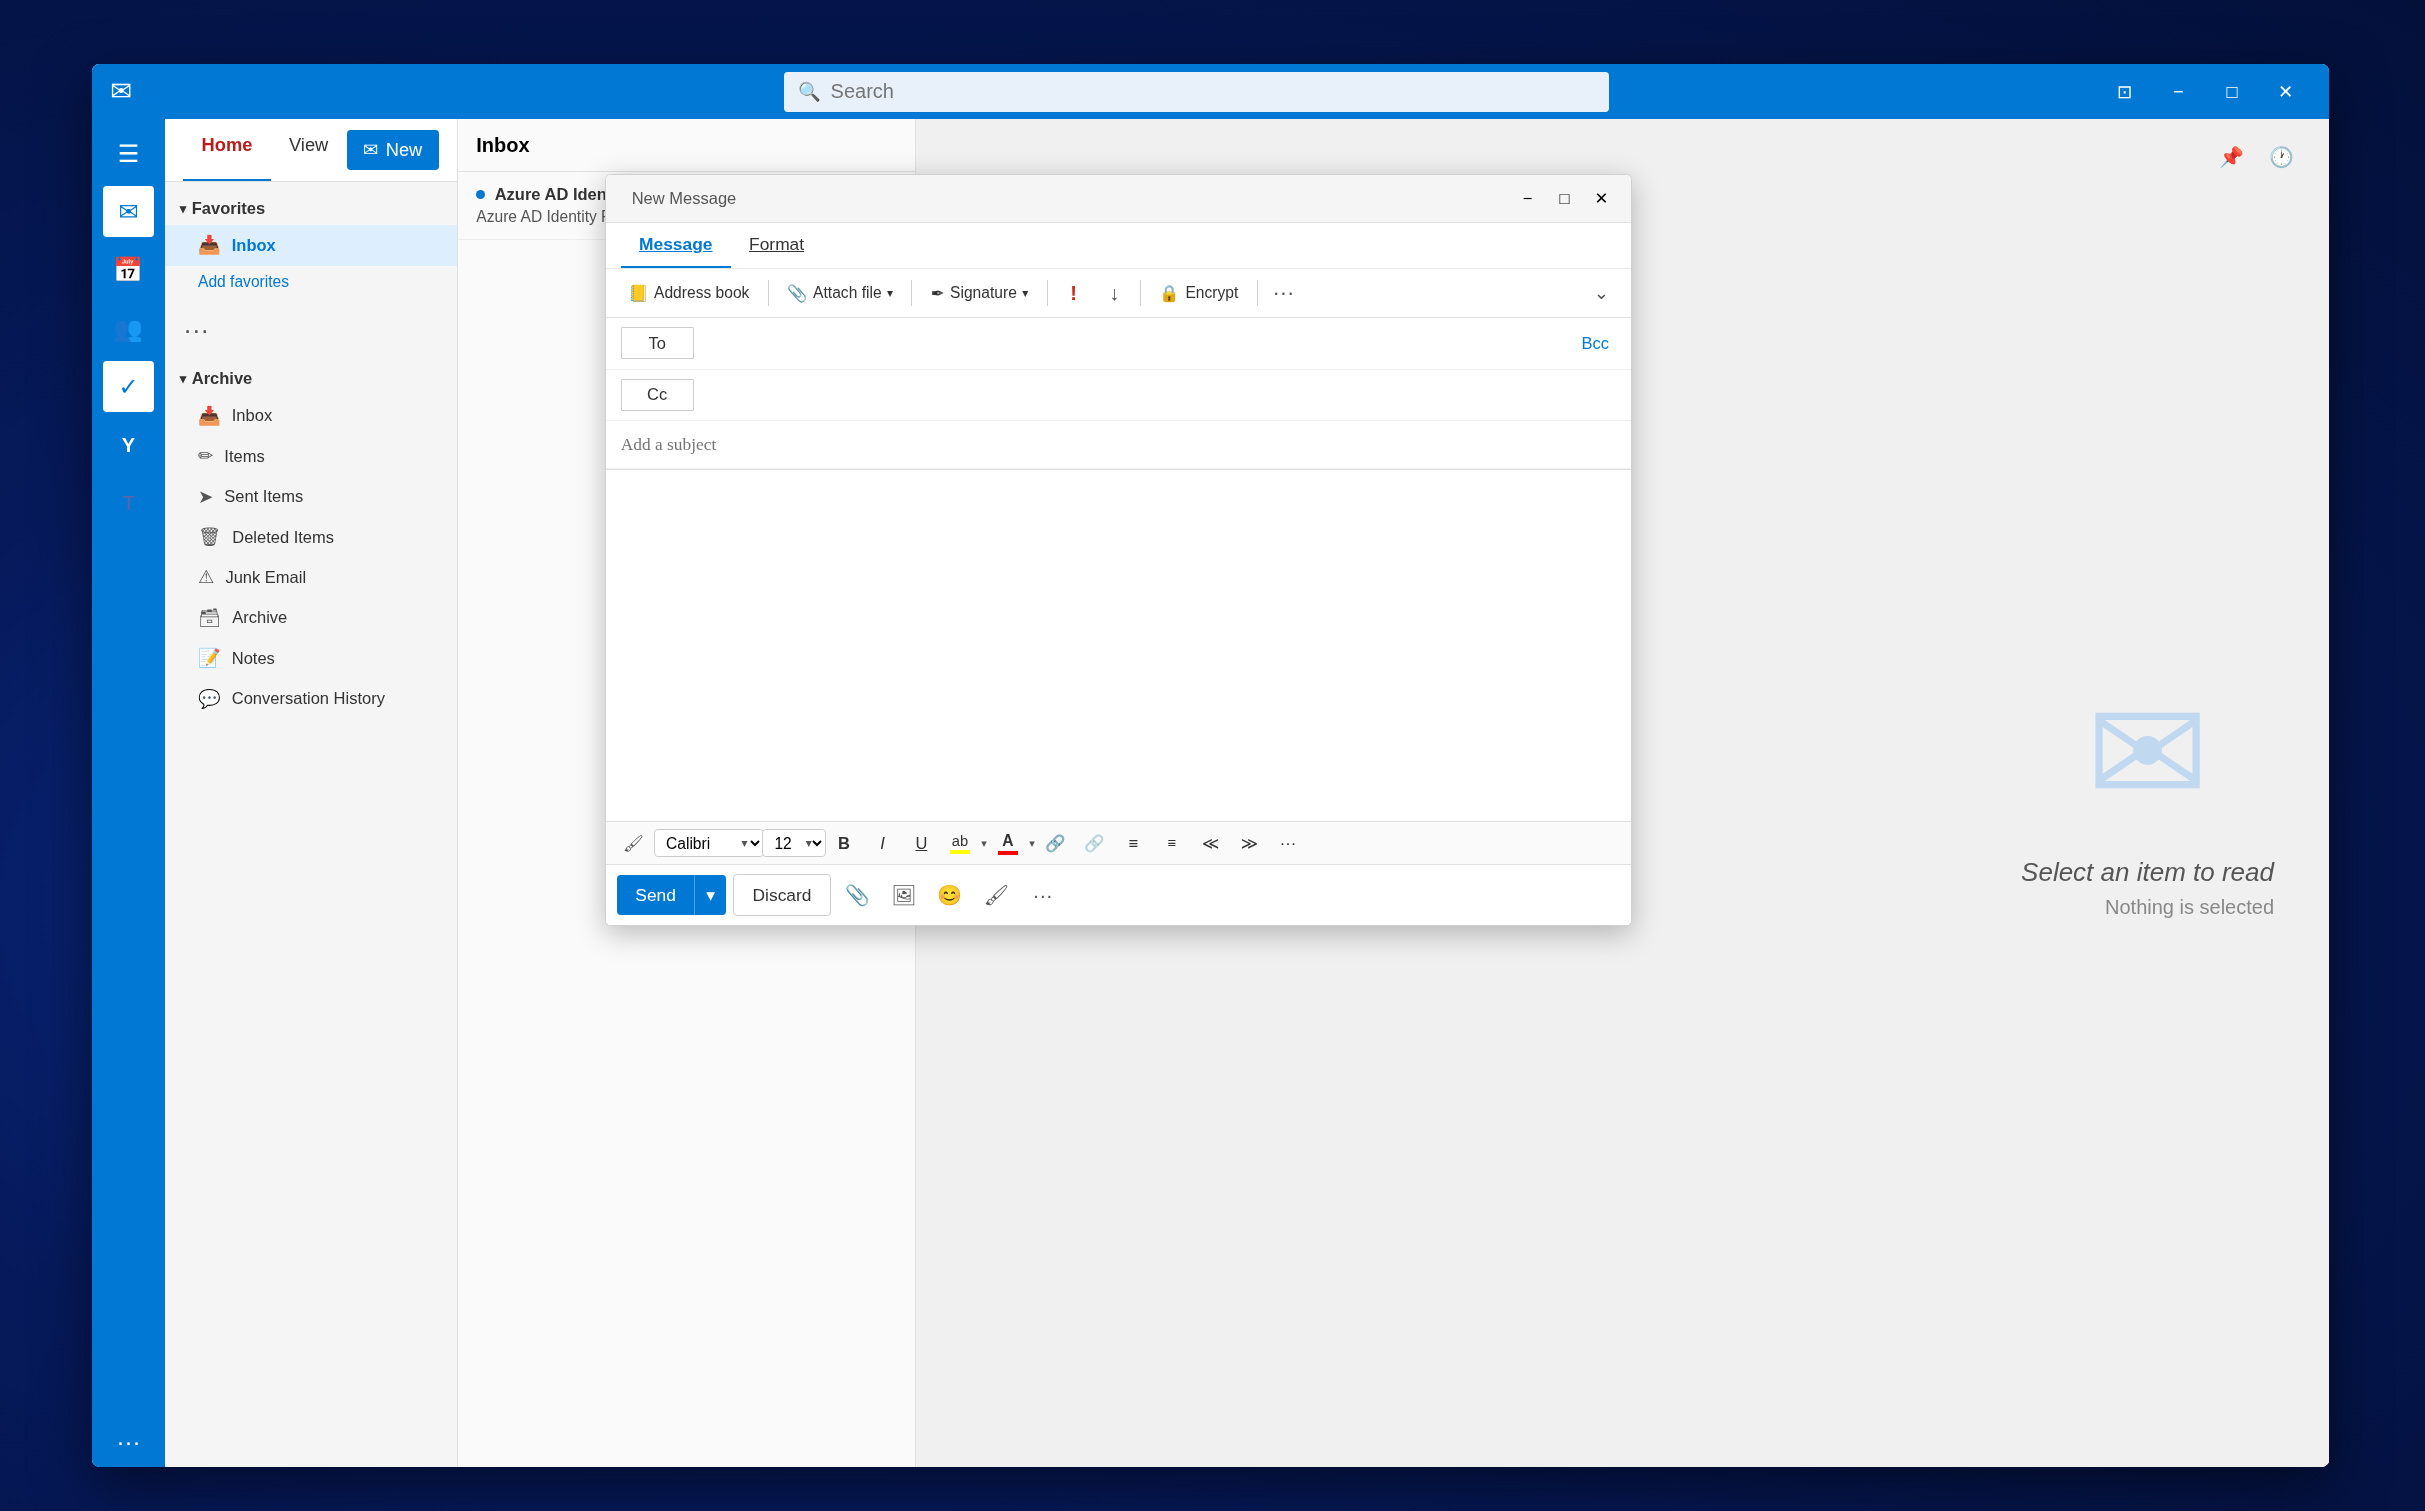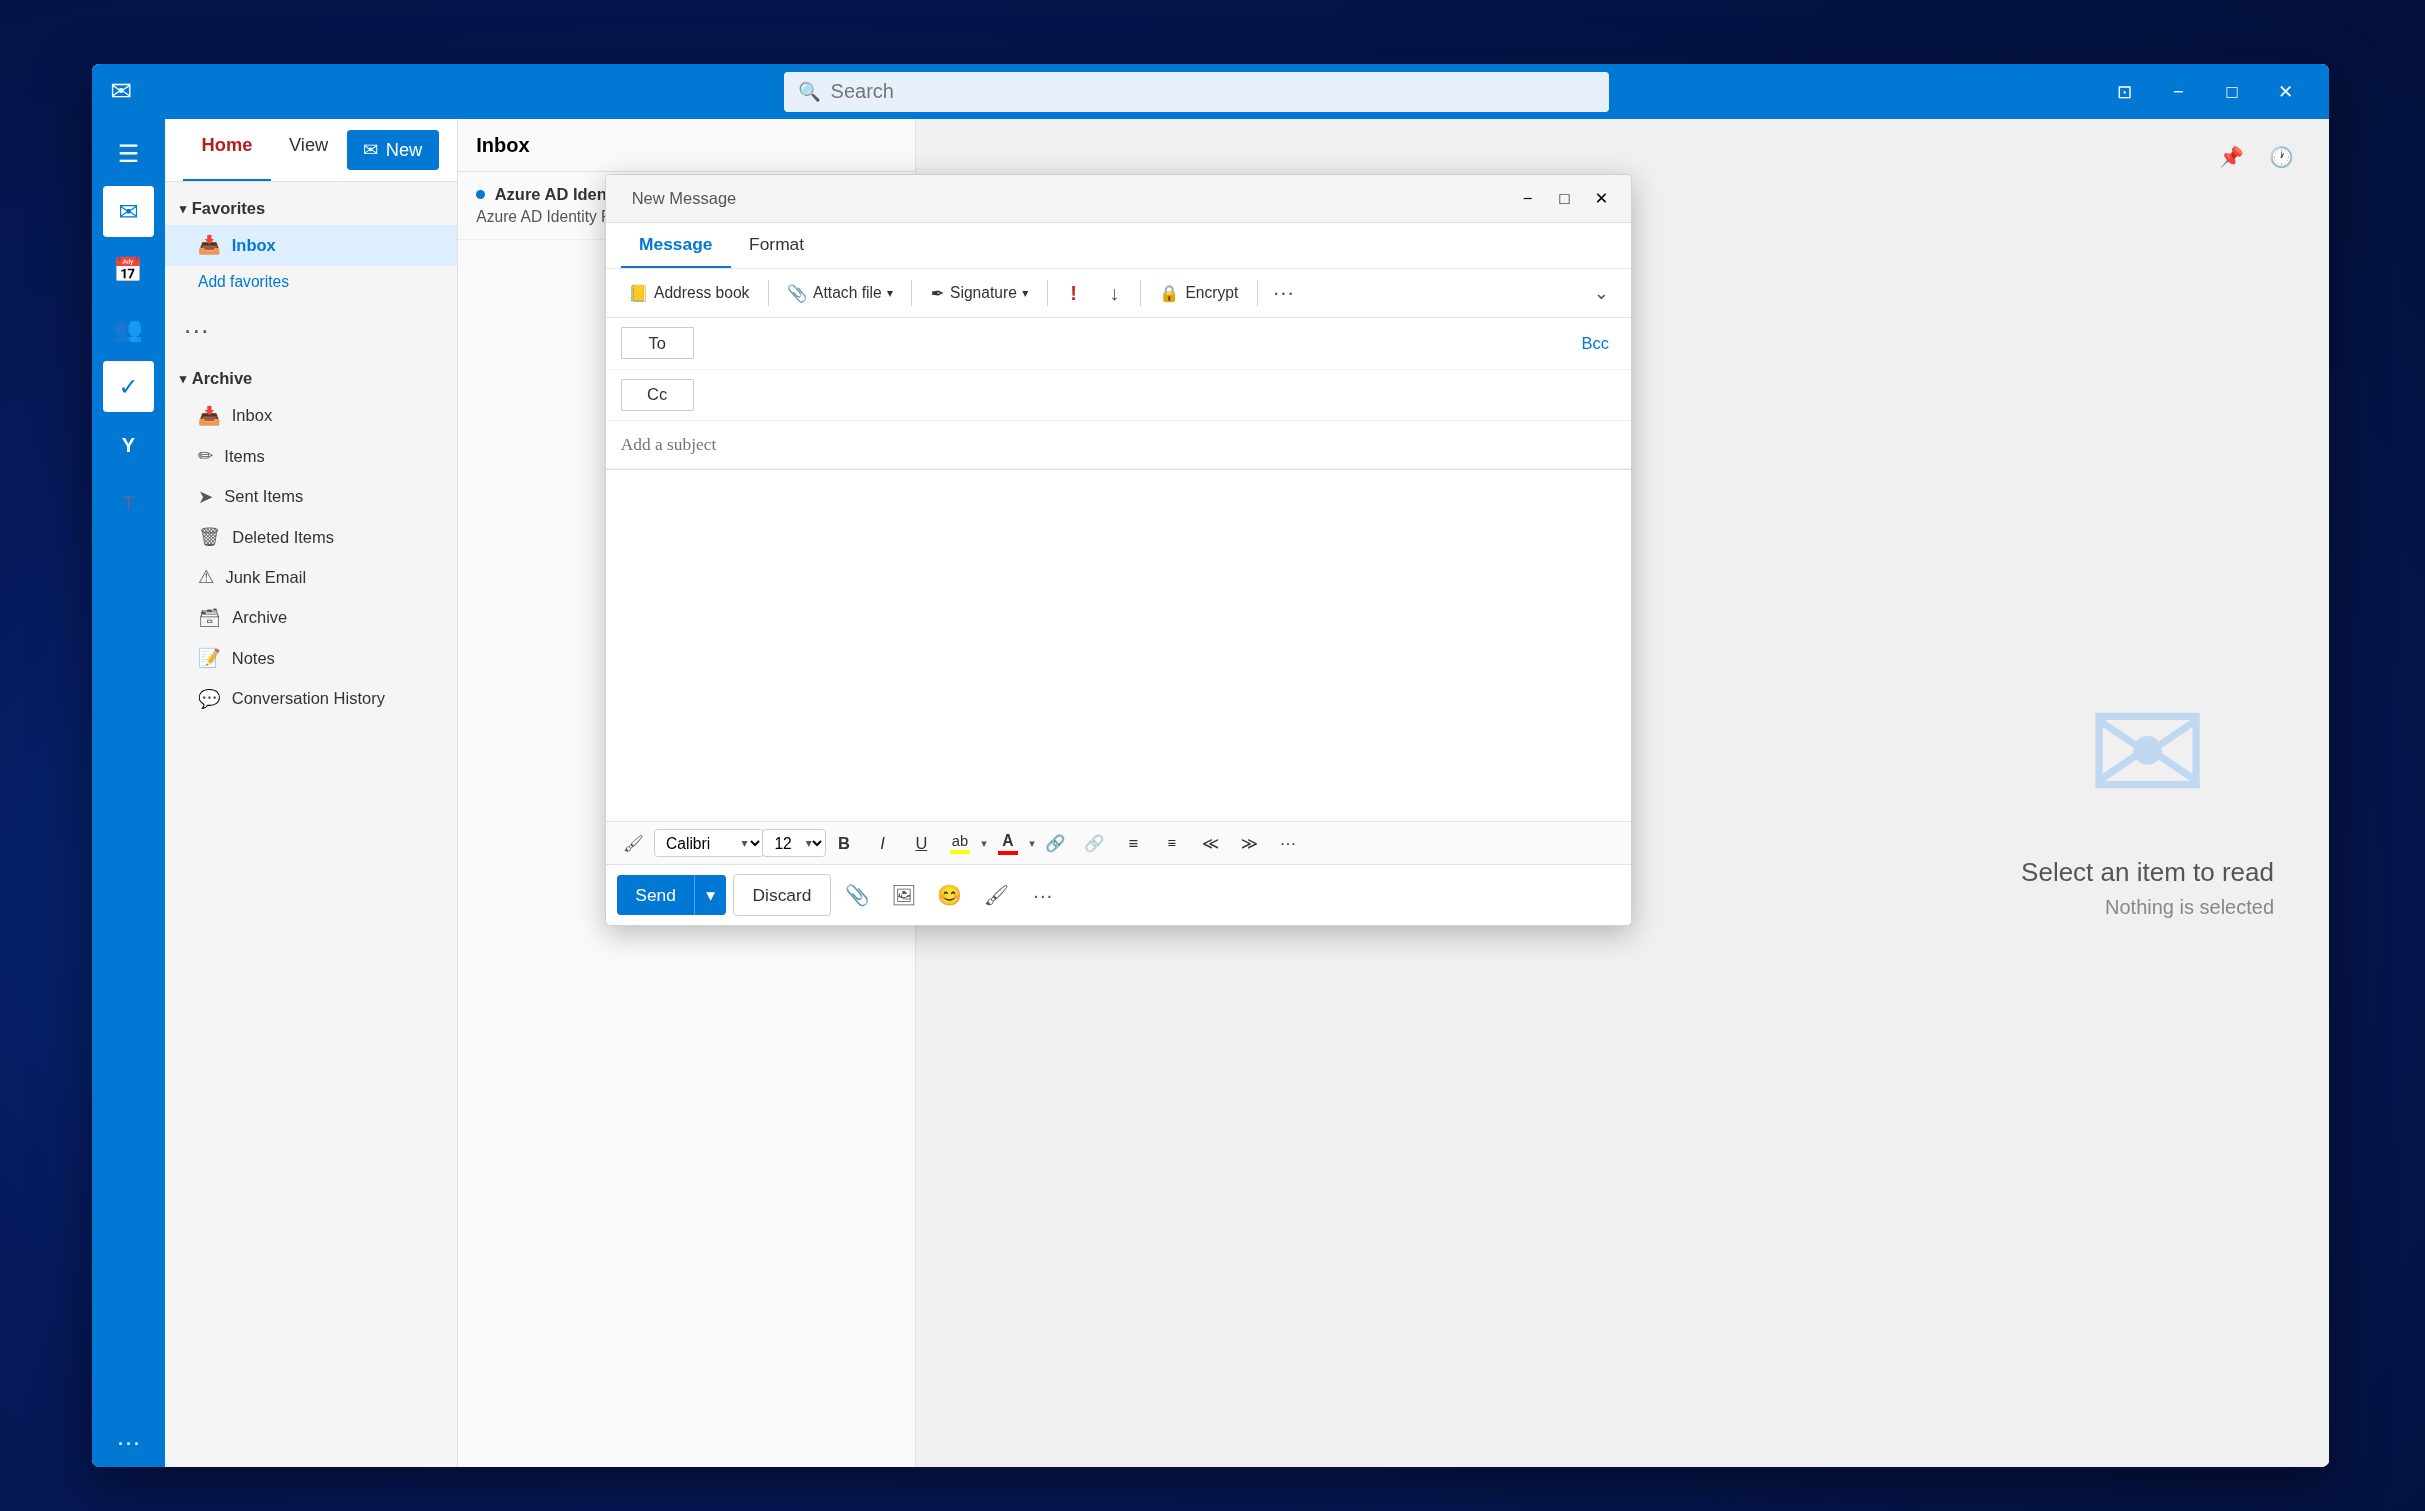--- a/index.html
+++ b/index.html
@@ -280,20 +280,21 @@
       display: flex;
       padding: 0 14.7px;
     }
 
     .compose-tab {
       padding: 11px 18.3px;
       font-size: 17.4px;
       cursor: pointer;
       color: #333;
       border-bottom: 2.8px solid transparent;
+      text-decoration: underline;
     }
     .compose-tab.active {
       color: #0078d4;
       border-bottom-color: #0078d4;
       font-weight: 600;
     }
 
     .compose-toolbar {
       display: flex;
       align-items: center;
@@ -580,20 +581,21 @@
       font-size: 147px;
       color: #c0d8f0;
       display: block;
       text-align: center;
     }
 
     .empty-state-title {
       font-size: 26px;
       color: #555;
       margin-top: 18.3px;
+      font-style: italic;
     }
 
     .empty-state-sub {
       font-size: 20px;
       color: #888;
       margin-top: 7.3px;
     }
 
     .mail-date {
       font-size: 14.7px;

